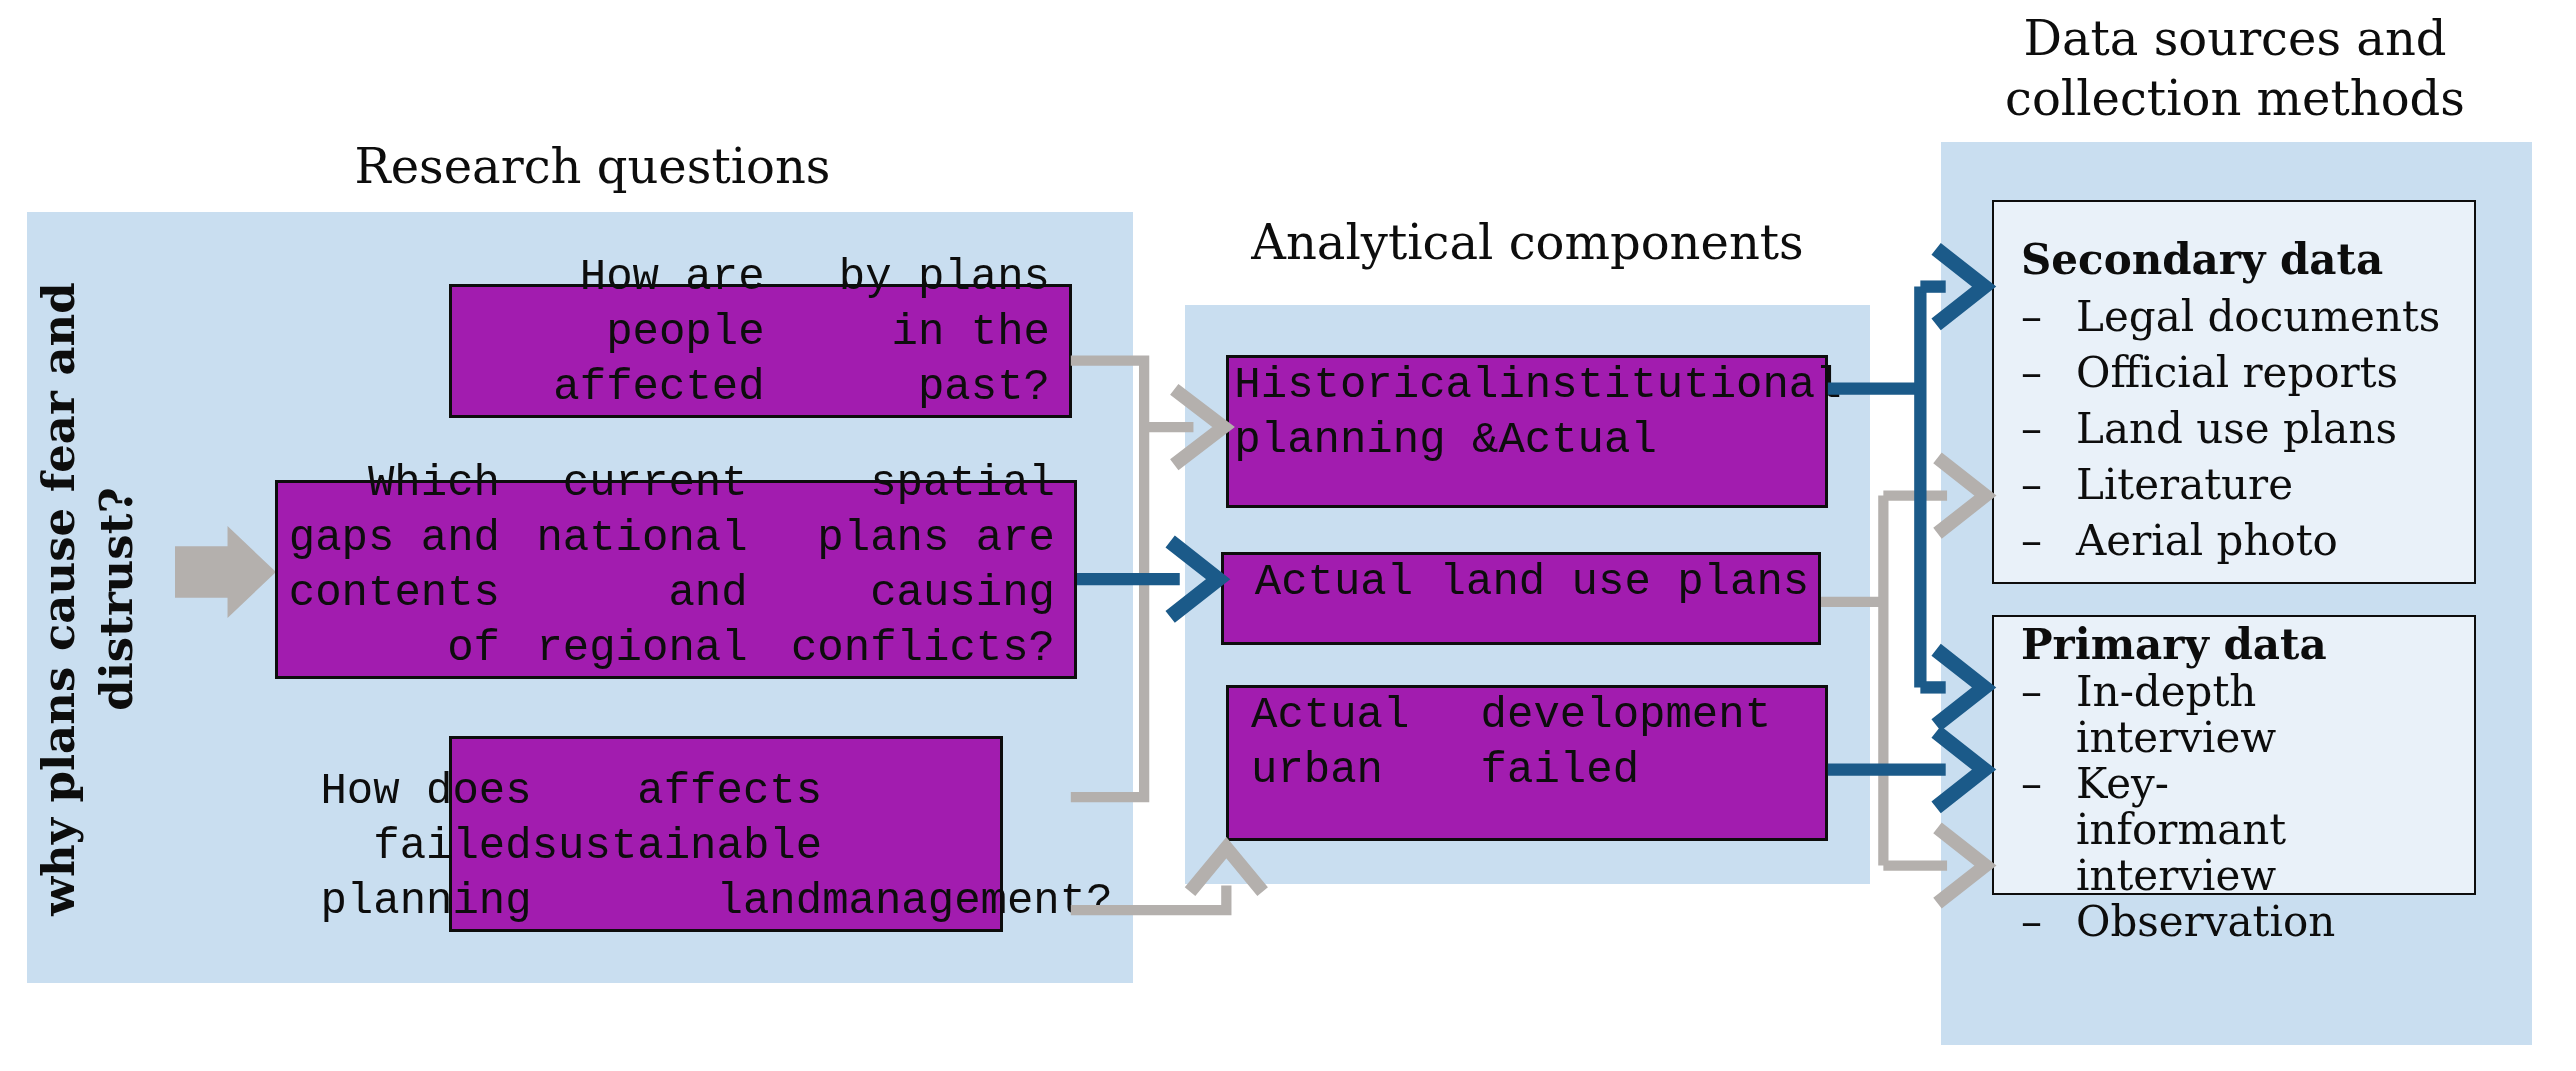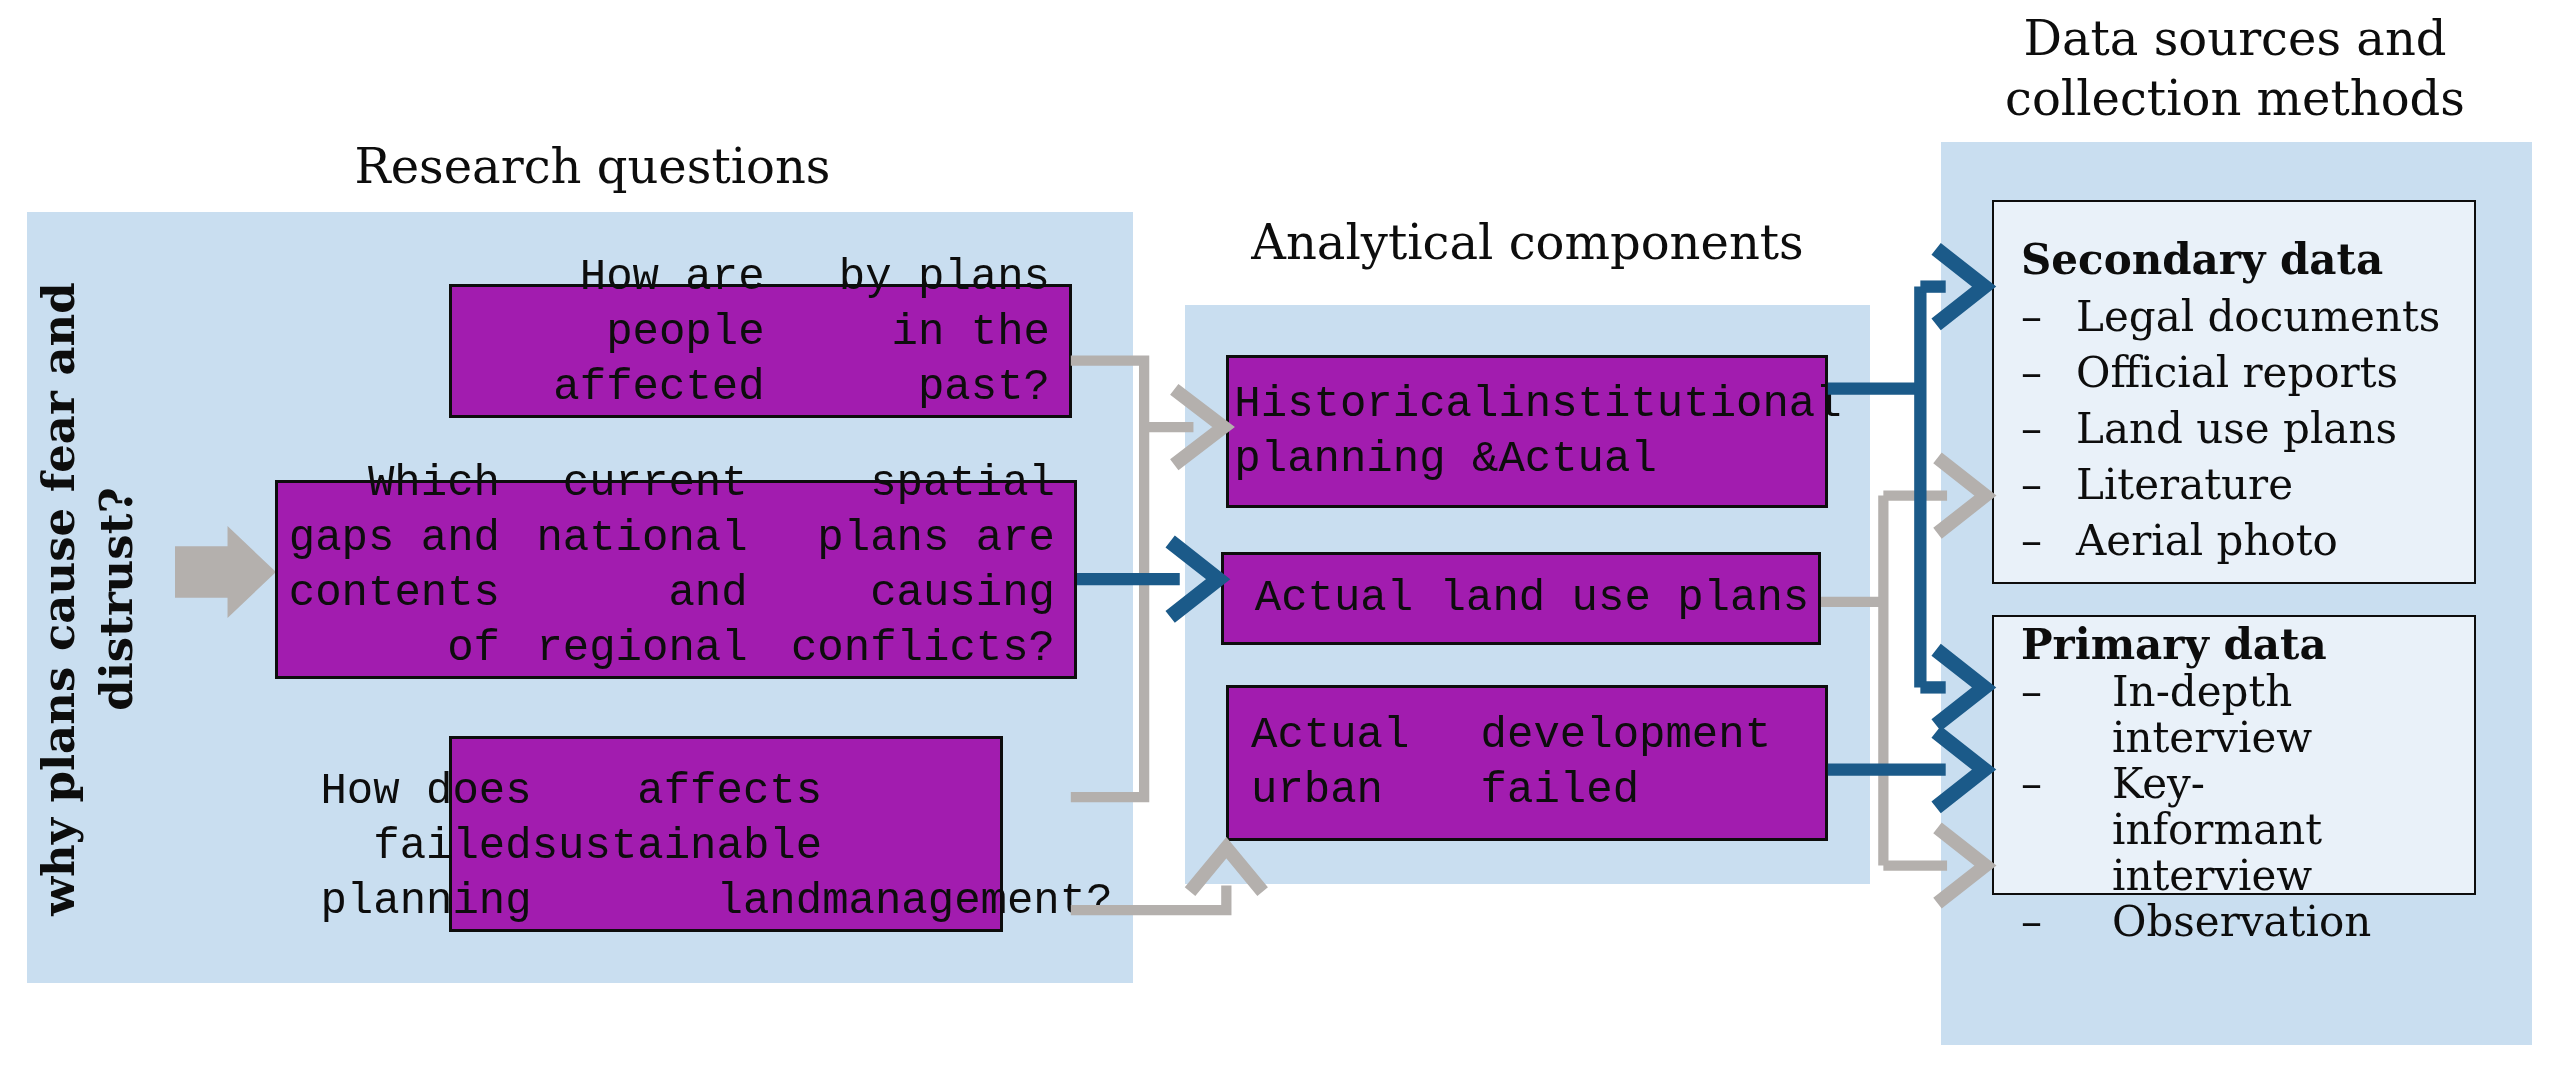--- a/index.html
+++ b/index.html
@@ -26,21 +26,21 @@
   .fat-arrow{
     position:absolute;left:175px;top:526px;width:101px;height:92px;background:#b4b0ad;
     clip-path:polygon(0% 22%,52% 22%,52% 0%,100% 50%,52% 100%,52% 78%,0% 78%);
   }
 
   .nbox{
     position:absolute;box-sizing:border-box;border:3.4px solid #0d0d0d;background:#a21caf;
     display:flex;flex-direction:row;justify-content:center;font-size:44px;line-height:55px;font-family:Liberation Mono, monospace;
   }
   .nbox.right-text{align-items:flex-end;text-align:right;padding-right:19px;}
-  .nbox.left-text{align-items:center;text-align:left;padding-left:22px;}
+  .nbox.left-text{align-items:flex-start;text-align:left;padding-left:22px;}
 
   .rq1{left:449px;top:284px;width:623px;height:134px;}
   .rq2{left:275px;top:480px;width:802px;height:199px;}
   .rq3{left:449px;top:736px;width:554px;height:196px;}
   .ac1{left:1226px;top:355px;width:602px;height:153px;}
   .ac2{left:1221px;top:552px;width:600px;height:93px;}
   .ac3{left:1226px;top:685px;width:602px;height:156px;}
 
   .data-box{
     position:absolute;box-sizing:border-box;border:2.7px solid #0d0d0d;background:#e9f1f9;
@@ -48,21 +48,21 @@
   }
   .sec-box{left:1992px;top:200px;width:484px;height:384px;}
   .pri-box{left:1992px;top:615px;width:484px;height:280px;padding-top:4.1px;}
   .data-heading{font-weight:bold;}
   .sec-box .data-heading{line-height:59px;margin-top:13px;}
   .pri-box .data-heading{line-height:48px;}
   .data-row{display:flex;align-items:flex-start;}
   .sec-box .data-row{line-height:56px;}
   .pri-box .data-row{line-height:46px;}
   .dash{width:55px;flex:0 0 55px;}
-  .pri-box .item-text{width:295px;margin-left:36px;}
+  .pri-box .item-text{width:295px;}
 
   svg.connectors{position:absolute;left:0;top:0;z-index:5;pointer-events:none;}
 </style>
 </head>
 <body>
 
 <div class="canvas">
 
   <div class="panel panel-left"></div>
   <div class="panel panel-mid"></div>

